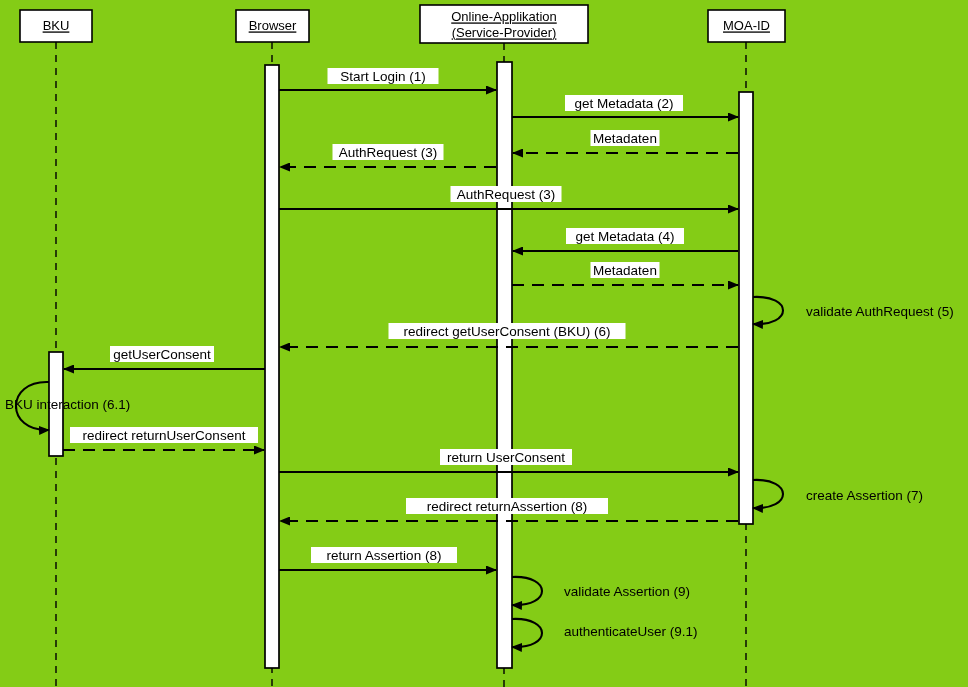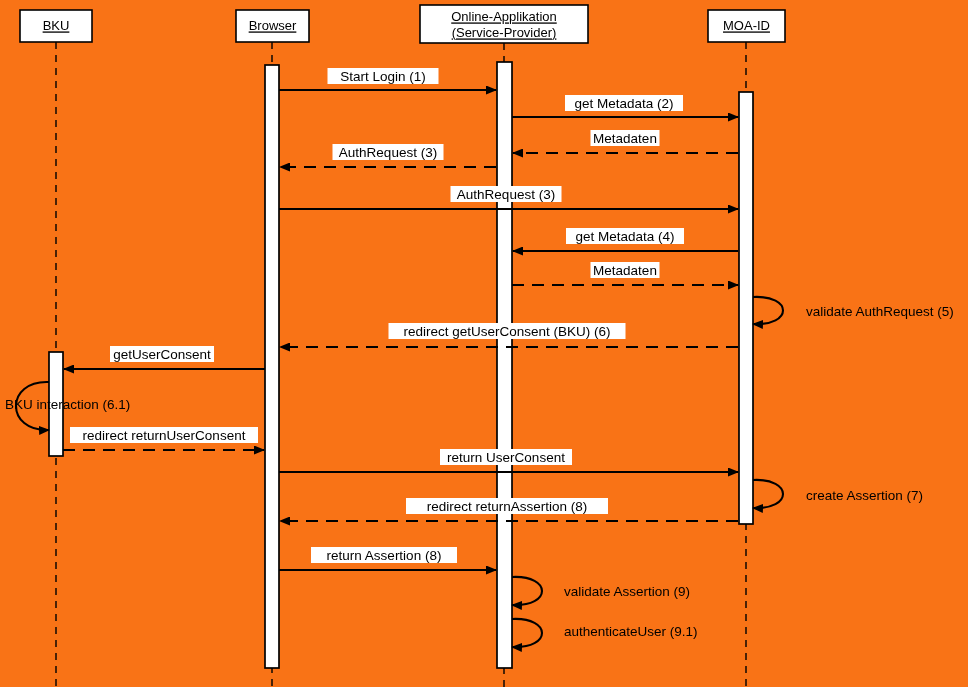--- a/index.html
+++ b/index.html
@@ -7,21 +7,21 @@
     padding: 0;
     background: #ffffff;
   }
   body {
     font-family: "Liberation Sans", sans-serif;
   }
   #diagram-root {
     position: relative;
     width: 968px;
     height: 687px;
-    background: #f97316;
+    background: #84cc16;
     overflow: hidden;
   }
   #seq-svg {
     position: absolute;
     left: 0;
     top: 0;
     width: 968px;
     height: 687px;
     display: block;
   }

